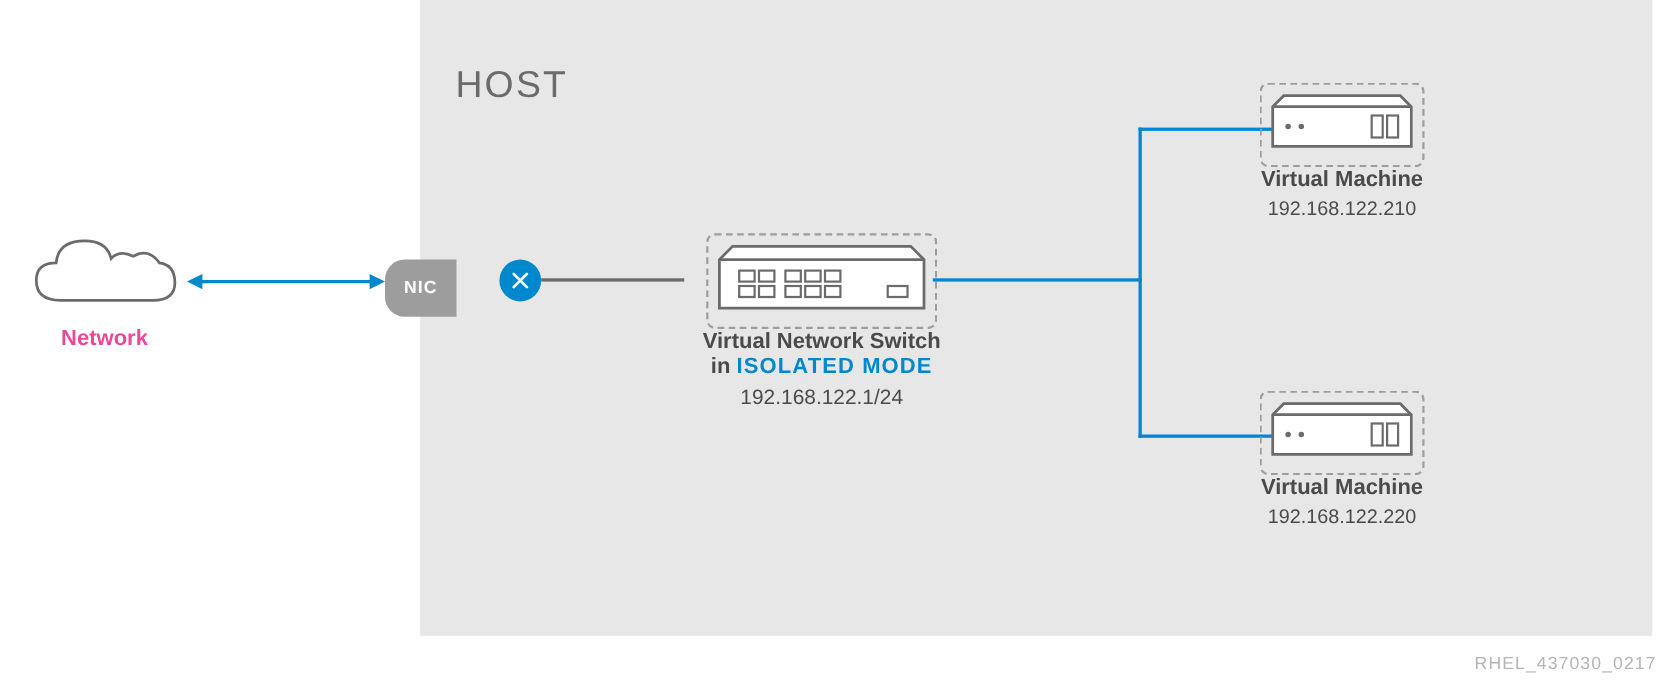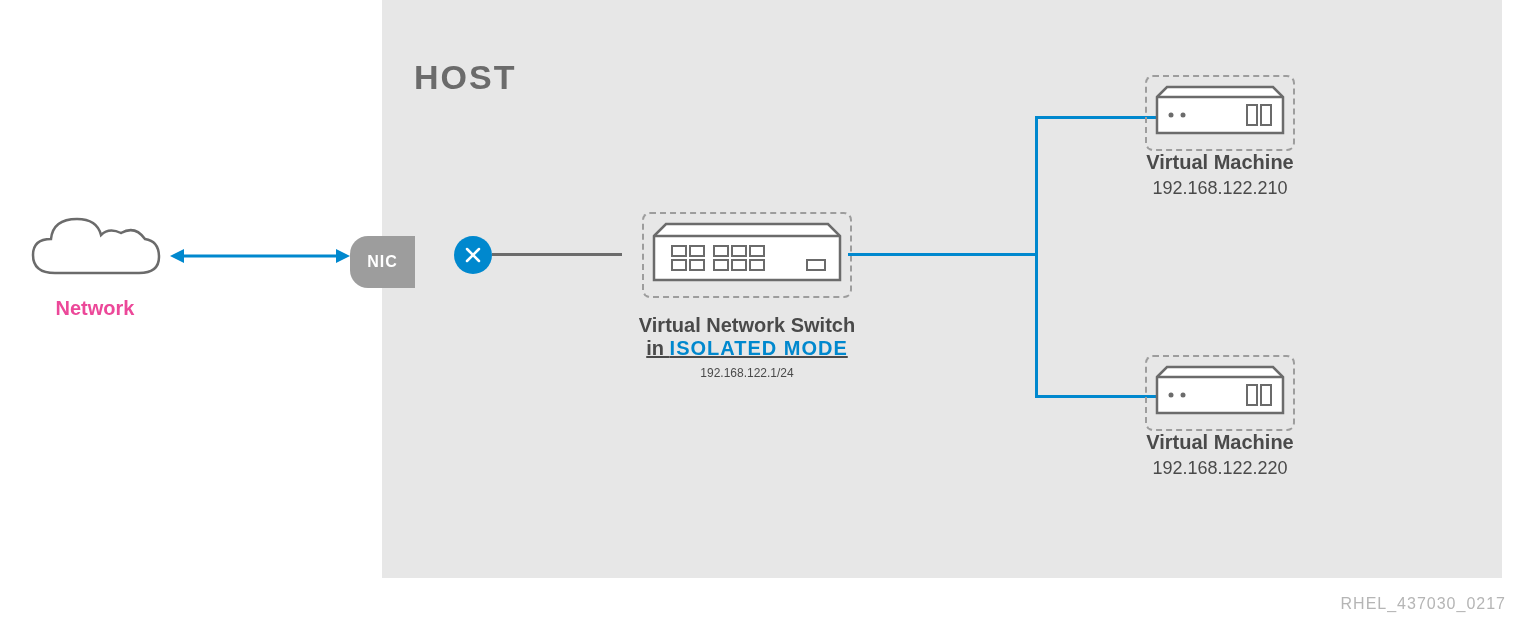--- a/index.html
+++ b/index.html
@@ -53,21 +53,21 @@
       top: 0;
       width: 1120px;
       height: 578px;
       background: #e7e7e7;
     }
     .host-label {
       position: absolute;
       left: 32px;
       top: 58px;
       font-size: 34px;
-      font-weight: bold;
+      font-weight: normal;
       color: #6b6b6b;
       letter-spacing: 2px;
     }
     .x-badge {
       position: absolute;
       left: 72px;
       top: 236px;
       width: 38px;
       height: 38px;
       background: #0088ce;
@@ -91,39 +91,38 @@
       top: 212px;
       width: 270px;
       text-align: center;
     }
     .dashed-box {
       border: 2.5px dashed #9d9d9d;
       border-radius: 8px;
       padding: 8px;
       display: inline-block;
     }
-    .switch-labels { margin-top: 16px; }
+    .switch-labels { margin-top: 0; }
     .switch-title {
       font-size: 20px;
       font-weight: bold;
       color: #4a4a4a;
     }
     .switch-mode-line {
       font-size: 20px;
       font-weight: bold;
       color: #4a4a4a;
-      text-decoration: underline;
     }
     .mode-highlight {
       color: #0088ce;
       letter-spacing: 1px;
     }
     .switch-ip {
       margin-top: 6px;
-      font-size: 12px;
+      font-size: 19px;
       color: #4a4a4a;
     }
     .blue-h-line-1 {
       position: absolute;
       left: 466px;
       top: 253px;
       width: 190px;
       height: 3px;
       background: #0088ce;
     }

